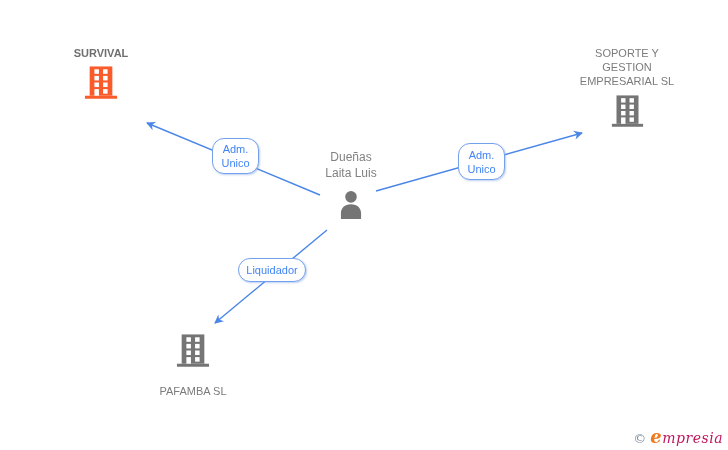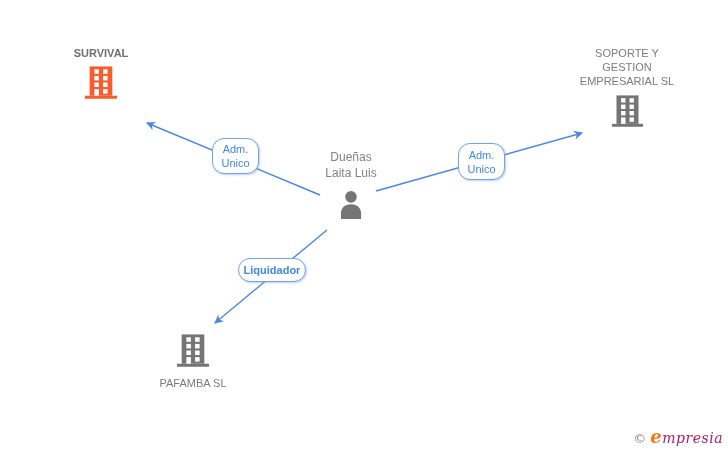--- a/index.html
+++ b/index.html
@@ -108,34 +108,34 @@
             <rect x="20.2" y="4" width="4.8" height="4.8"></rect>
           <rect x="11" y="11" width="4.8" height="4.8"></rect>
             <rect x="20.2" y="11" width="4.8" height="4.8"></rect>
           <rect x="11" y="18" width="4.8" height="4.8"></rect>
             <rect x="20.2" y="18" width="4.8" height="4.8"></rect>
           <rect x="11" y="25" width="4.8" height="7"></rect>
             <rect x="20.2" y="25" width="4.8" height="4.8"></rect>
         </g>
       </svg>
     </span>
-    <div class="nline" style="margin-top:4px;">PAFAMBA SL</div>
+    <div class="nline" style="margin-top:12px;">PAFAMBA SL</div>
   </div>
 
   <div class="edge-label" style="left:212px;top:138px;width:45px;height:34px;">
     <div>Adm.</div>
     <div>Unico</div>
   </div>
 
   <div class="edge-label" style="left:458px;top:143px;width:45px;height:35px;">
     <div>Adm.</div>
     <div>Unico</div>
   </div>
 
-  <div class="edge-label" style="left:238px;top:258px;width:66px;height:22px;font-weight:bold;">
+  <div class="edge-label" style="left:238px;top:258px;width:66px;height:22px;">
     <div>Liquidador</div>
   </div>
 
   <div class="footer-logo">
     <span class="footer-copy">©</span>
     <span class="footer-brand"><span class="bfirst">e</span><span class="brest">mpresia</span></span>
   </div>
 
 </div>
 

